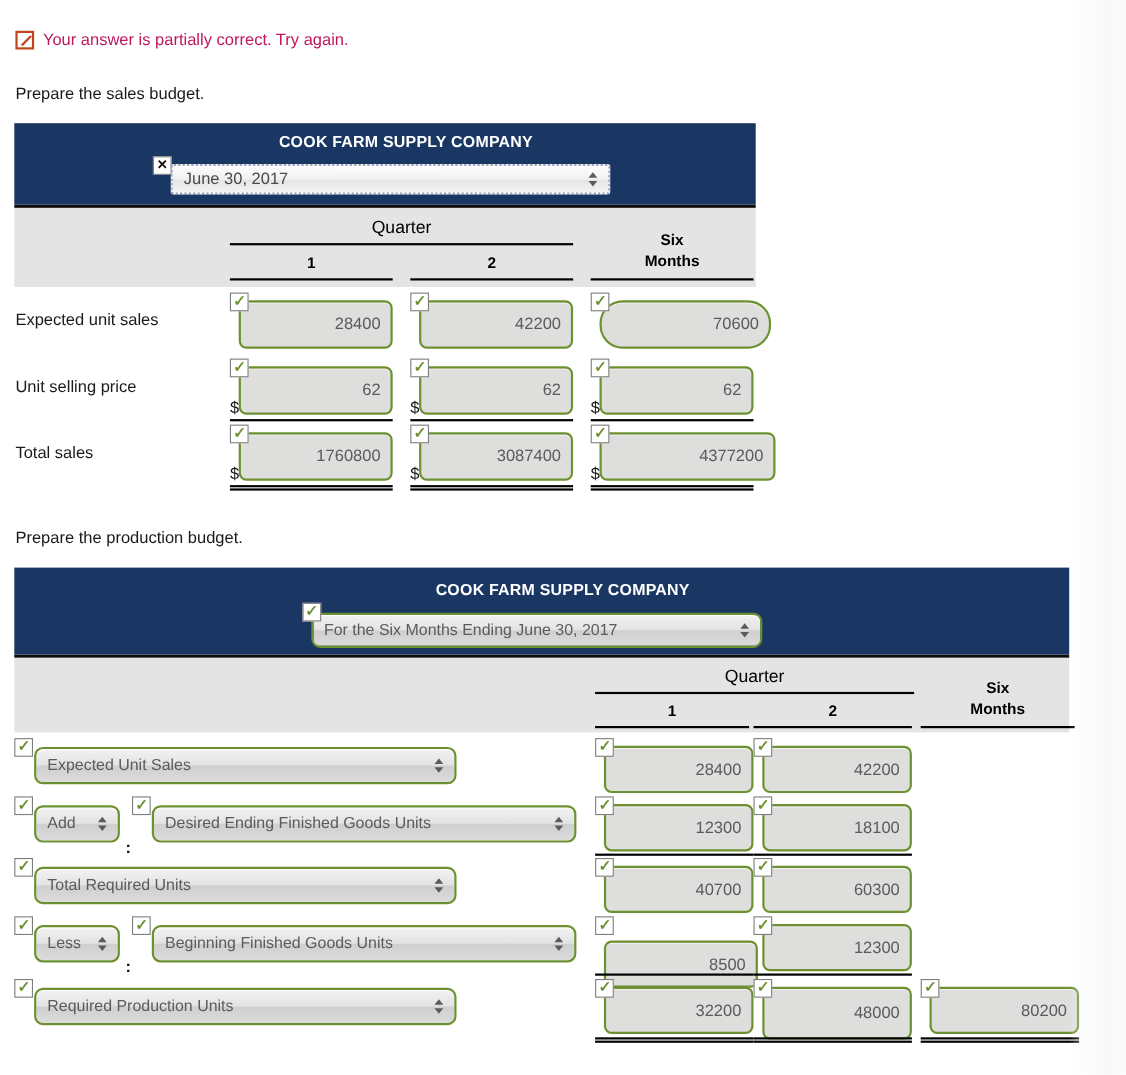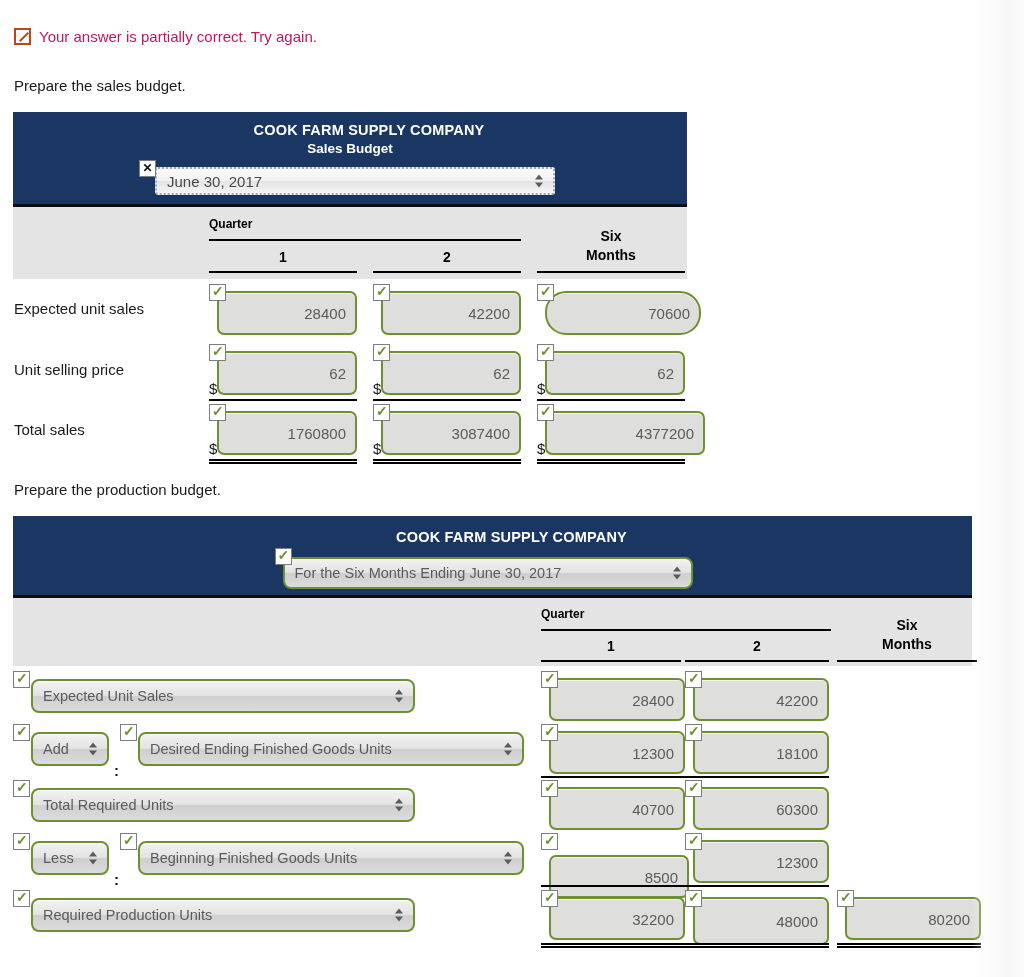--- a/index.html
+++ b/index.html
@@ -64,21 +64,21 @@
     display: flex; justify-content: center; align-items: flex-start;
     margin-top: 4px; height: 32px;
   }
   .bhead-rule { height: 3px; background: #0d0d0d; }
 
   
   .colband { background: #e4e4e4; position: relative; }
   #table1 .colband { height: 72px; }
   #table2 .colband { height: 68px; }
 
-  .qgroup { position: absolute; font-weight: bold; font-size: 12px; text-align: left; }
+  .qgroup { position: absolute; font-weight: normal; font-size: 16px; text-align: center; }
   .qlabel { position: absolute; font-weight: bold; font-size: 14px; text-align:center; }
   .rule { position: absolute; height: 2px; background: #000; }
   .six { position:absolute; font-weight:bold; font-size:14px; text-align:center; line-height:19px; }
 
   
   .rows { position: relative; background: #fff; }
   #table1 .rows { height: 180px; }
   #table2 .rows { height: 285px; }
 
   .rowlabel {
@@ -184,21 +184,20 @@
     <span>Your answer is partially correct.  Try again.</span>
   </div>
 
   <div class="instruction" id="instr1">Prepare the sales budget.</div>
   <div class="instruction" id="instr2">Prepare the production budget.</div>
 
   <div class="budget" id="table1">
 
     <div class="bhead">
       <div class="co">COOK FARM SUPPLY COMPANY</div>
-      <div class="sub">Sales Budget</div>
       <div class="dateline">
         <div style="position:relative; width:410px; height:30px;">
           <div class="xmark" style="left:-6px; top:-2px;">✕</div>
           <div class="selbox dotted" style="left:10px; top:5px; width:400px; height:28px;">
             <span class="txt">June 30, 2017</span>
             <span class="arrows"></span>
           </div>
         </div>
       </div>
     </div>

